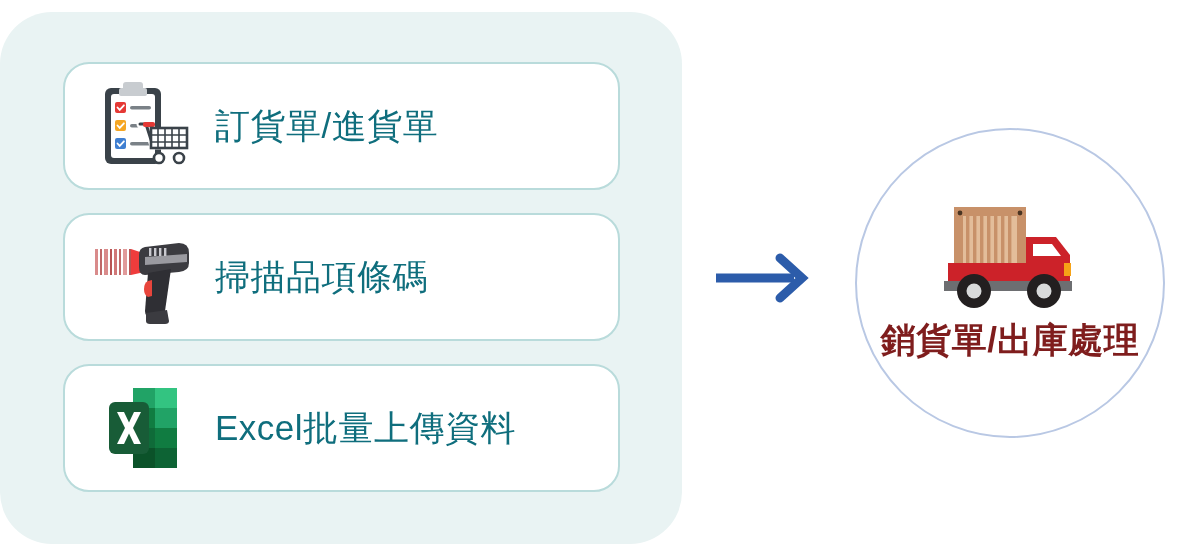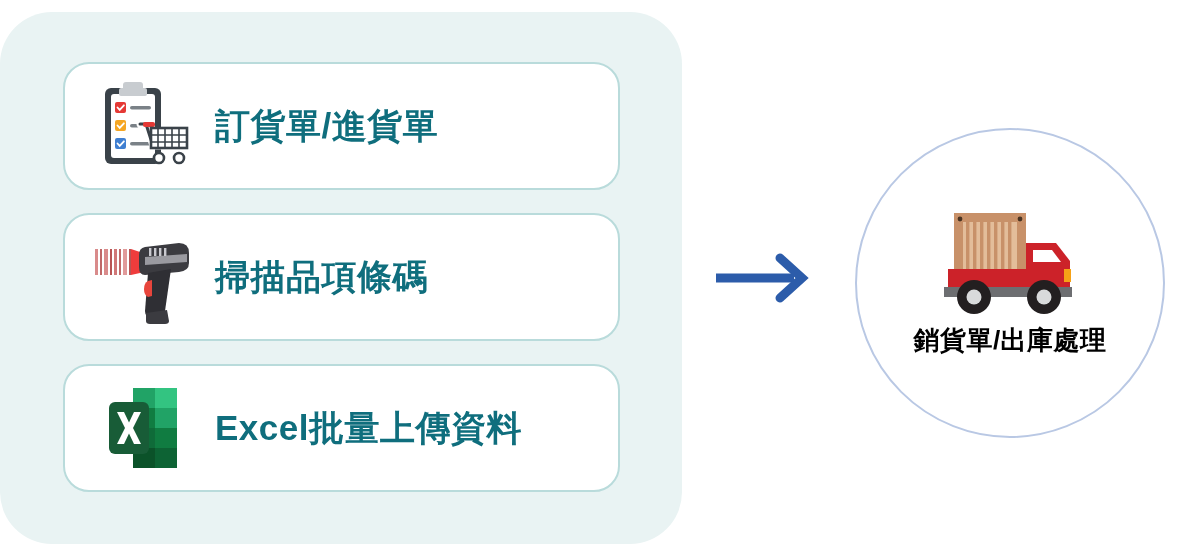--- a/index.html
+++ b/index.html
@@ -57,21 +57,21 @@
     height: 104px;
     flex: 0 0 104px;
     display: flex;
     align-items: center;
     justify-content: center;
   }
   .card-label {
     margin-left: 18px;
     color: #0f6e7d;
     font-size: 35px;
-    font-weight: bold;
+    font-weight: normal;
     letter-spacing: 0.5px;
     white-space: nowrap;
   }
 
   
   .flow-arrow {
     position: absolute;
     left: 712px;
     top: 248px;
     width: 104px;
@@ -96,22 +96,22 @@
   }
   .result-icon {
     width: 160px;
     height: 120px;
     display: flex;
     align-items: center;
     justify-content: center;
     margin-top: -6px;
   }
   .result-label {
-    color: #000000;
-    font-size: 26px;
+    color: #7f1d1d;
+    font-size: 35px;
     font-weight: bold;
     white-space: nowrap;
     letter-spacing: 0.5px;
   }
 </style>
 </head>
 <body>
 
 <div id="stage">
 

